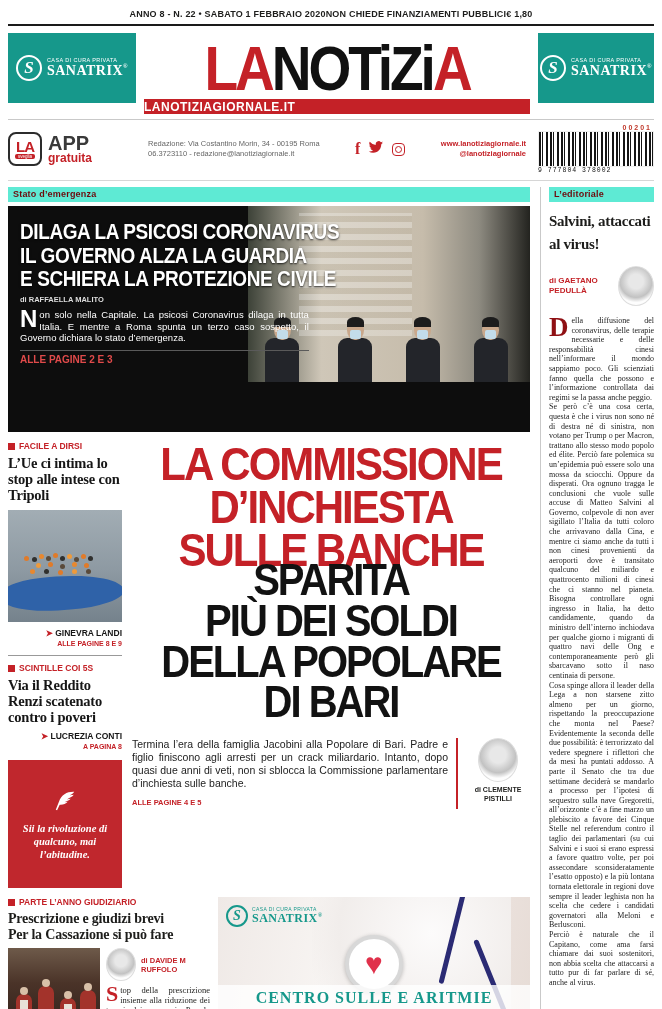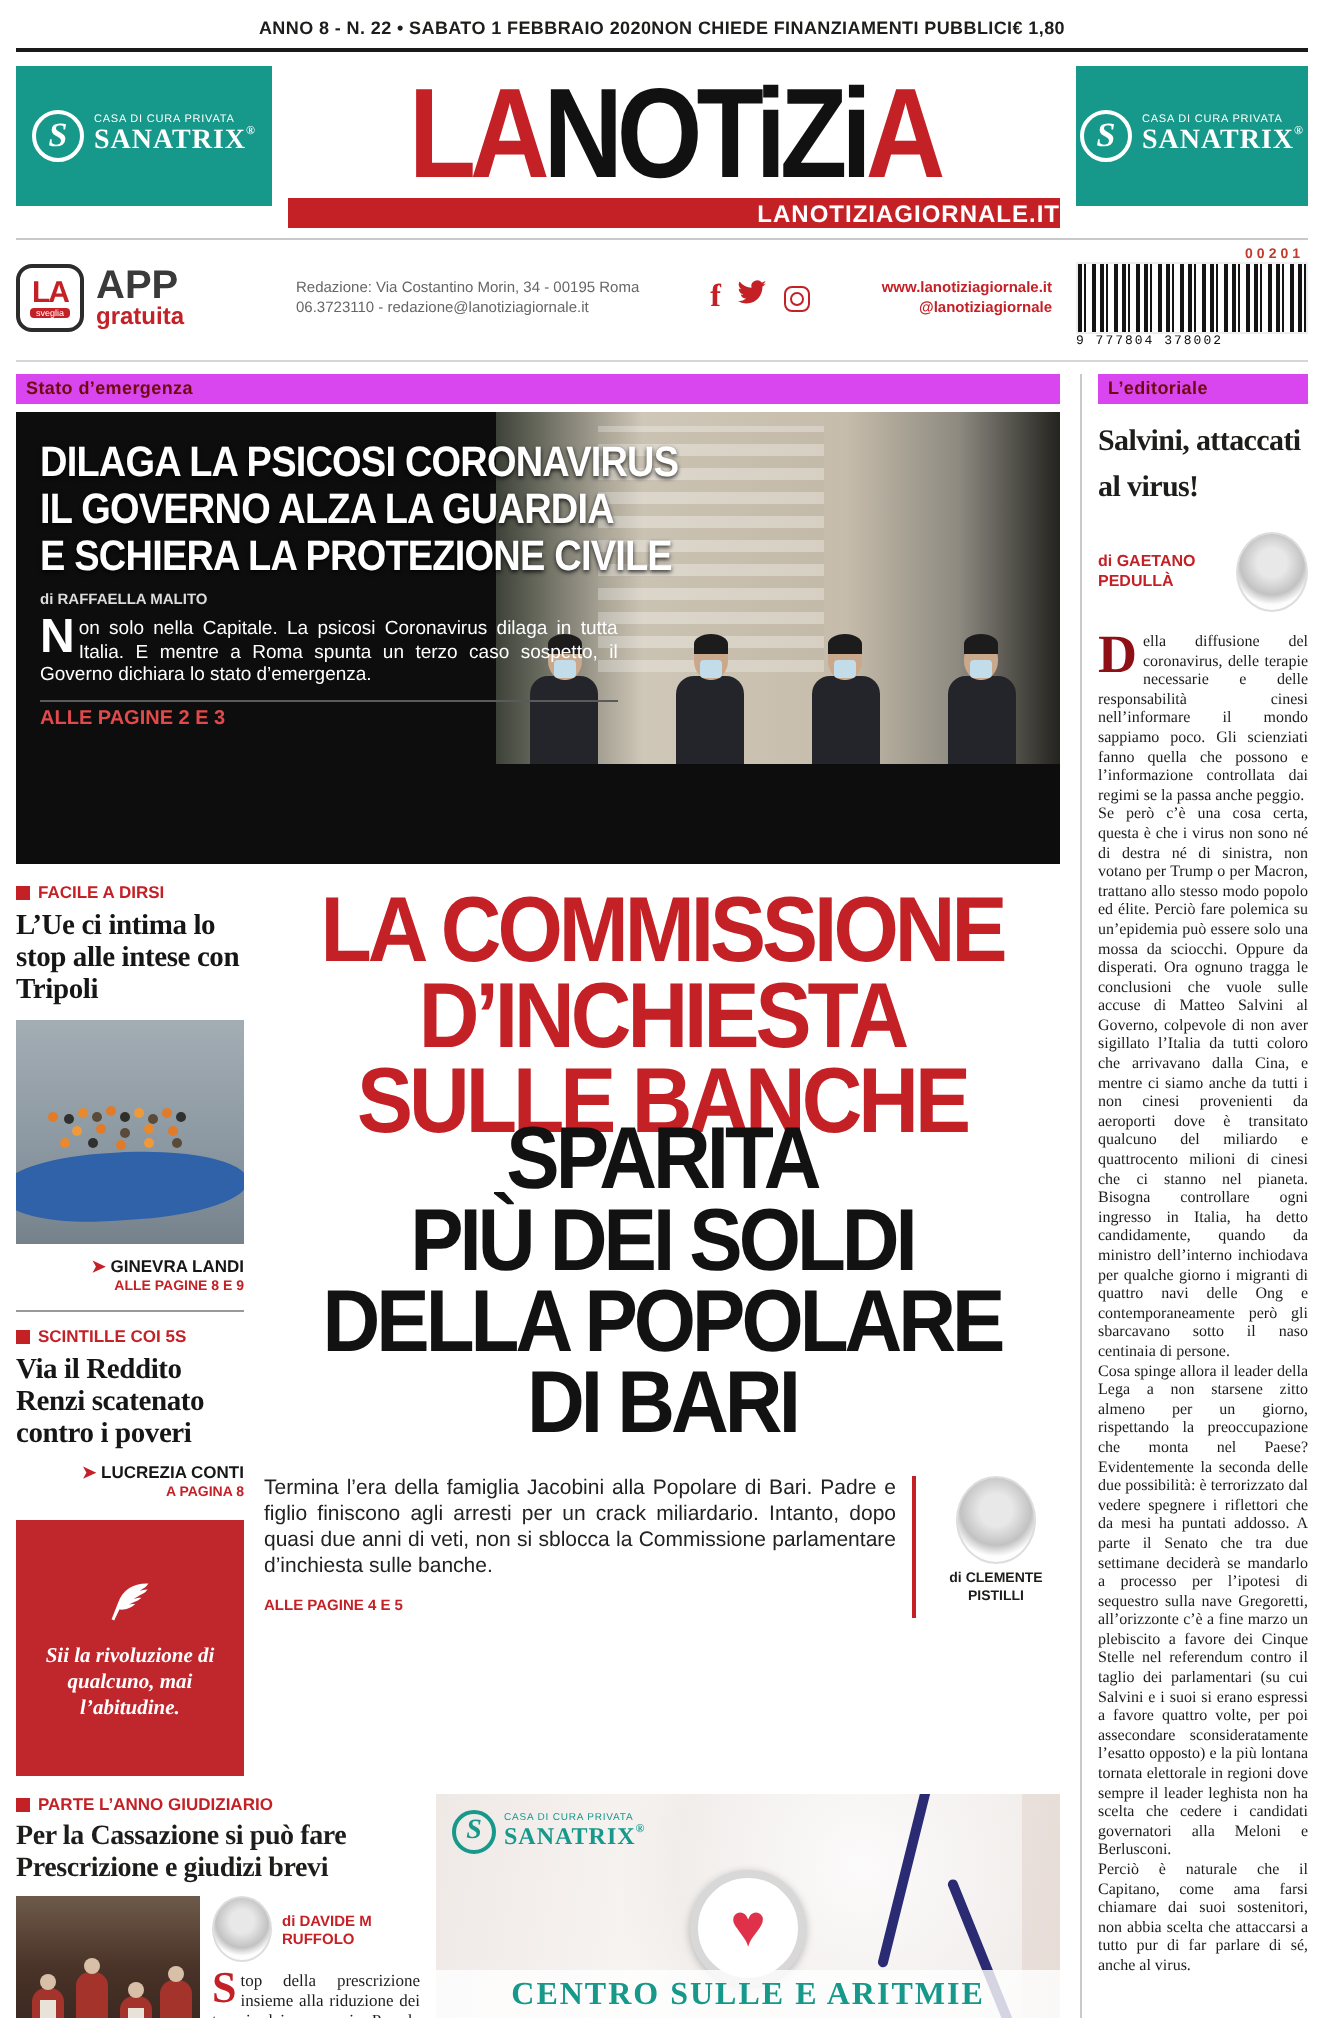--- a/index.html
+++ b/index.html
@@ -28,22 +28,22 @@
   .sx-kicker { font-size:5.5px; letter-spacing:.4px; }
   .sx-name { font-family:"Liberation Serif",serif; font-weight:bold; font-size:14px; letter-spacing:.5px; }
   .sx-reg { font-size:6px; vertical-align:top; }
 
   .logo-col { text-align:center; }
   .logo-line { font-weight:bold; font-size:54px; letter-spacing:-3px; line-height:58px;
     transform:scale(1.02,1.18); transform-origin:center top; white-space:nowrap; }
   .logo-red { color:#c42127; }
   .logo-black { color:#111; }
   .site-bar { margin-top:8px; background:#c42127; color:#fff; height:15px;
-    display:flex; align-items:center; justify-content:flex-end;
-    font-weight:bold; font-size:12px; letter-spacing:.5px; }
+    display:flex; align-items:center; justify-content:flex-start;
+    font-weight:bold; font-size:12px; letter-spacing:.5px; padding-right:14px; }
 
   .sub-mast { display:grid; grid-template-columns:128px 1fr 116px; gap:8px; align-items:center;
     border-bottom:1px solid #d6d6d6; padding:4px 0 6px; }
   .app-row { display:flex; align-items:center; gap:6px; }
   .app-icon { width:34px; height:34px; border:2px solid #2c2c2c; border-radius:8px;
     display:flex; flex-direction:column; align-items:center; justify-content:center; background:#fff; flex:none; }
   .app-icon .la { color:#c42127; font-weight:bold; font-size:15px; line-height:14px; letter-spacing:-1px; }
   .app-icon .sub { background:#c42127; color:#fff; font-size:4.5px; padding:0 3px; border-radius:2px; }
   .app-words .l1 { font-weight:bold; font-size:20px; color:#3a3a3a; line-height:18px; }
   .app-words .l2 { font-weight:bold; font-size:12px; color:#c42127; line-height:12px; }
@@ -54,21 +54,21 @@
   .ig-glyph { width:13px; height:13px; border:1.5px solid #c42127; border-radius:4px; position:relative; display:inline-block; }
   .ig-glyph::after { content:""; position:absolute; inset:2px; border:1.5px solid #c42127; border-radius:50%; }
   .webinfo { font-size:7.5px; font-weight:bold; color:#c42127; text-align:right; line-height:10px; }
   .barcode-box { text-align:right; }
   .bc-top { font-size:7px; font-weight:bold; color:#c0392b; letter-spacing:2px; padding-right:2px; }
   .bc-bars { height:36px; background:repeating-linear-gradient(90deg,#141414 0 2px,#fff 2px 3px,#141414 3px 4px,#fff 4px 7px,#141414 7px 9px,#fff 9px 11px); border:1px solid #eee; }
   .bc-num { font-family:"Liberation Mono",monospace; font-size:6.5px; letter-spacing:1px; text-align:left; color:#111; }
 
   
   .main { display:grid; grid-template-columns:1fr 114px; gap:10px; margin-top:6px; }
-  .kicker-strip { background:#d946ef; color:#6d0a0d; font-weight:bold; font-size:9px;
+  .kicker-strip { background:#5eead4; color:#6d0a0d; font-weight:bold; font-size:9px;
     padding:2px 5px 3px; letter-spacing:.2px; }
 
   
   .hero { position:relative; background:#0d0d0d; height:226px; margin-top:4px; overflow:hidden; }
   .hero-photo { position:absolute; right:0; top:0; width:54%; height:78%;
     background:linear-gradient(90deg,#3d4238 0%,#cfc7b8 26%,#c6bcab 62%,#8d8a80 82%,#23231f 100%); }
   .wall-notes { position:absolute; left:18%; top:4%; width:40%; height:70%;
     background:repeating-linear-gradient(0deg,rgba(255,255,255,.55) 0 6px,rgba(180,170,150,.35) 6px 12px); opacity:.5; }
   .person { position:absolute; bottom:0; width:34px; }
   .p-head { width:17px; height:21px; border-radius:50% 50% 46% 46%; background:#c9a88c; margin:0 auto; position:relative; }
@@ -333,22 +333,22 @@
                 </div>
             </div>
           </div>
         </div>
       </div>
 
       <div class="bottom-row">
         <div>
           <div class="sq-kicker">PARTE L’ANNO GIUDIZIARIO</div>
           <div class="b-head">
+            <div>Prescrizione e giudizi brevi</div>
             <div>Per la Cassazione si può fare</div>
-            <div>Prescrizione e giudizi brevi</div>
           </div>
           <div class="b-content">
             <div class="photo-court">
               <div class="robe w" style="left:8px"></div>
               <div class="robe" style="left:30px;height:54px"></div>
               <div class="robe w" style="left:52px;height:42px"></div>
               <div class="robe" style="left:72px;height:50px"></div>
             </div>
             <div class="b-right">
               <div class="b-byrow">

